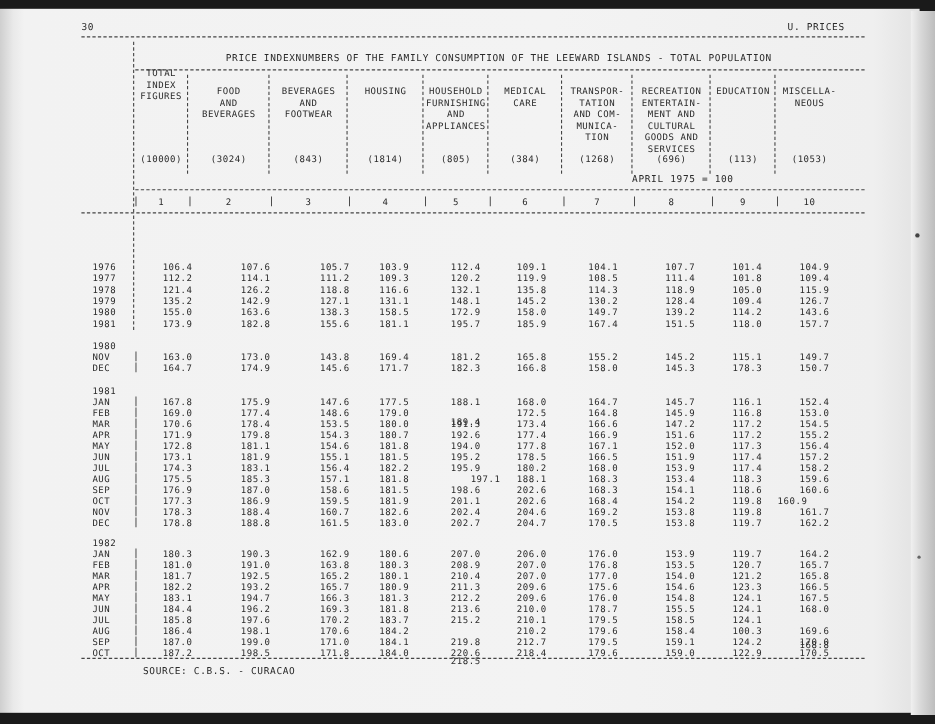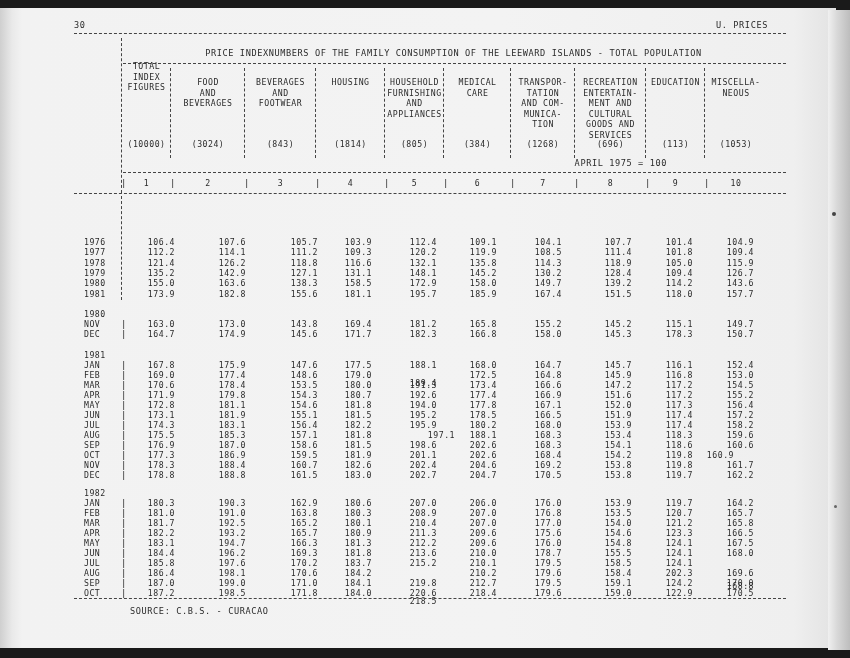--- a/index.html
+++ b/index.html
@@ -486,21 +486,21 @@
         <div class="lbl" style="left: 84px; top: 568.15px;">AUG</div>
         <div class="pipe" style="left: 121px; top: 568.15px;">|</div>
         <div class="num" style="left: 133px; top: 568.15px;">186.4</div>
         <div class="num" style="left: 204px; top: 568.15px;">198.1</div>
         <div class="num" style="left: 276px; top: 568.15px;">170.6</div>
         <div class="num" style="left: 330px; top: 568.15px;">184.2</div>
         <div class="num" style="left: 395px; top: 568.15px; margin-top: 28px;">218.5</div>
         <div class="num" style="left: 455px; top: 568.15px;">210.2</div>
         <div class="num" style="left: 520px; top: 568.15px;">179.6</div>
         <div class="num" style="left: 590px; top: 568.15px;">158.4</div>
-        <div class="num" style="left: 651px; top: 568.15px;">202.3</div>
+        <div class="num" style="left: 651px; top: 568.15px;">100.3</div>
         <div class="num" style="left: 712px; top: 568.15px;">169.6</div>
       </div>
       <div>
         <div class="lbl" style="left: 84px; top: 578.2px;">SEP</div>
         <div class="pipe" style="left: 121px; top: 578.2px;">|</div>
         <div class="num" style="left: 133px; top: 578.2px;">187.0</div>
         <div class="num" style="left: 204px; top: 578.2px;">199.0</div>
         <div class="num" style="left: 276px; top: 578.2px;">171.0</div>
         <div class="num" style="left: 330px; top: 578.2px;">184.1</div>
         <div class="num" style="left: 395px; top: 578.2px;">219.8</div>

